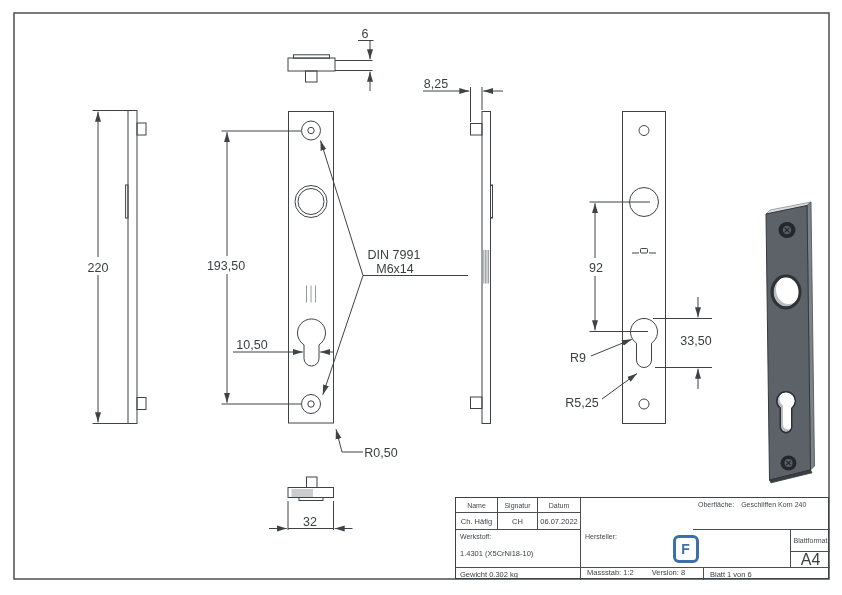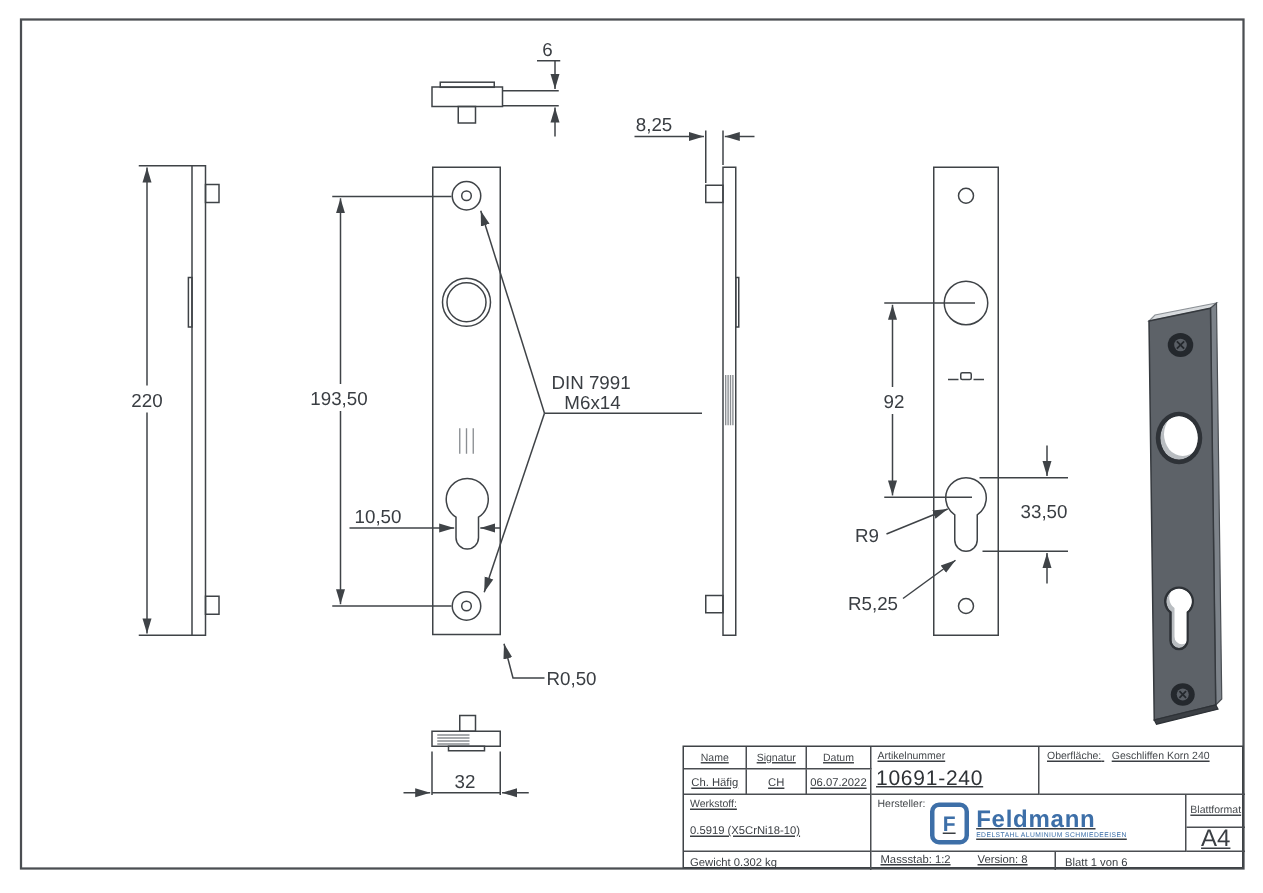--- a/index.html
+++ b/index.html
@@ -7,21 +7,21 @@
         font-family:"Liberation Sans",sans-serif;}
   #cad{position:absolute;left:0;top:0;}
   .ln rect,.ln line,.ln path,.ln circle{stroke:#3f4347;stroke-width:1;fill:none;}
   .thin{stroke:#8a8e92 !important;stroke-width:0.9 !important;}
   .dim-text{font:12.5px "Liberation Sans",sans-serif;fill:#3a3e43;text-anchor:middle;}
   .bg{fill:#ffffff;stroke:none !important;}
 
   
   .tblock{position:absolute;left:455px;top:497px;width:374px;height:82px;
           border:1.5px solid #3f4347;box-sizing:border-box;color:#3a3e43;}
-  .tb-cell{position:absolute;box-sizing:border-box;font-size:7px;overflow:hidden;text-decoration:underline;}
+  .tb-cell{position:absolute;box-sizing:border-box;font-size:7px;overflow:hidden;}
   .bR{border-right:1px solid #4b4e52;} .bB{border-bottom:1px solid #4b4e52;}
   .cen{display:flex;align-items:center;justify-content:center;}
   .lab{font-size:7px;color:#44484c;}
   .val{font-size:7.5px;}
   .article-val{font-size:14px;letter-spacing:0.5px;padding:2px 0 0 3px;color:#2e3236;}
   .padlab{padding:3px 0 0 4px;}
   .logo{display:flex;align-items:center;gap:5px;}
   .fbox{width:20px;height:22px;border:3px solid #3d6fa8;border-radius:6px;
         display:flex;align-items:center;justify-content:center;
         font-size:14px;font-weight:bold;color:#3d6fa8;}
@@ -225,43 +225,35 @@
 
 <div class="tblock">
   <div class="tb-cell bR bB cen lab" style="left:0;top:0;width:42px;height:15px">Name</div>
   <div class="tb-cell bR bB cen lab" style="left:42px;top:0;width:40px;height:15px">Signatur</div>
   <div class="tb-cell bR bB cen lab" style="left:82px;top:0;width:43px;height:15px">Datum</div>
 
   <div class="tb-cell bR bB cen val" style="left:0;top:15px;width:42px;height:17px">Ch. Häfig</div>
   <div class="tb-cell bR bB cen val" style="left:42px;top:15px;width:40px;height:17px">CH</div>
   <div class="tb-cell bR bB cen val" style="left:82px;top:15px;width:43px;height:17px">06.07.2022</div>
 
-  <div class="tb-cell bR bB" style="left:125px;top:0;width:112px;height:32px">
-    <div class="lab padlab">Artikelnummer</div>
-    <div class="article-val">10691-240</div>
-  </div>
   <div class="tb-cell bB" style="left:237px;top:0;width:137px;height:32px;padding:3px 0 0 5px">
     <span class="lab">Oberfläche:</span>
     <span class="lab" style="margin-left:5px">Geschliffen Korn 240</span>
   </div>
 
   <div class="tb-cell bR bB" style="left:0;top:32px;width:125px;height:38px">
     <div class="lab padlab">Werkstoff:</div>
-    <div class="val" style="padding:9px 0 0 4px">0.5919 (X5CrNi18-10)</div>
+    <div class="val" style="padding:9px 0 0 4px">1.4301 (X5CrNi18-10)</div>
   </div>
 
   <div class="tb-cell bR bB" style="left:125px;top:32px;width:210px;height:38px">
     <div class="lab padlab" style="position:absolute;left:0;top:0">Hersteller:</div>
     <div class="cen" style="width:100%;height:100%">
       <div class="logo">
         <div class="fbox">F</div>
-        <div>
-          <div class="brand">Feldmann</div>
-          <div class="tagline">EDELSTAHL ALUMINIUM SCHMIEDEEISEN</div>
-        </div>
       </div>
     </div>
   </div>
 
   <div class="tb-cell bB cen lab" style="left:335px;top:32px;width:39px;height:22px">Blattformat</div>
   <div class="tb-cell bB cen" style="left:335px;top:54px;width:39px;height:16px;font-size:16px">A4</div>
 
   <div class="tb-cell bR val" style="left:0;top:70px;width:125px;height:12px;display:flex;align-items:center;padding-left:4px">Gewicht 0.302 kg</div>
   <div class="tb-cell bR" style="left:125px;top:70px;width:123px;height:12px;display:flex;align-items:flex-start;gap:18px;padding-left:6px">
     <span class="val">Massstab: 1:2</span>

